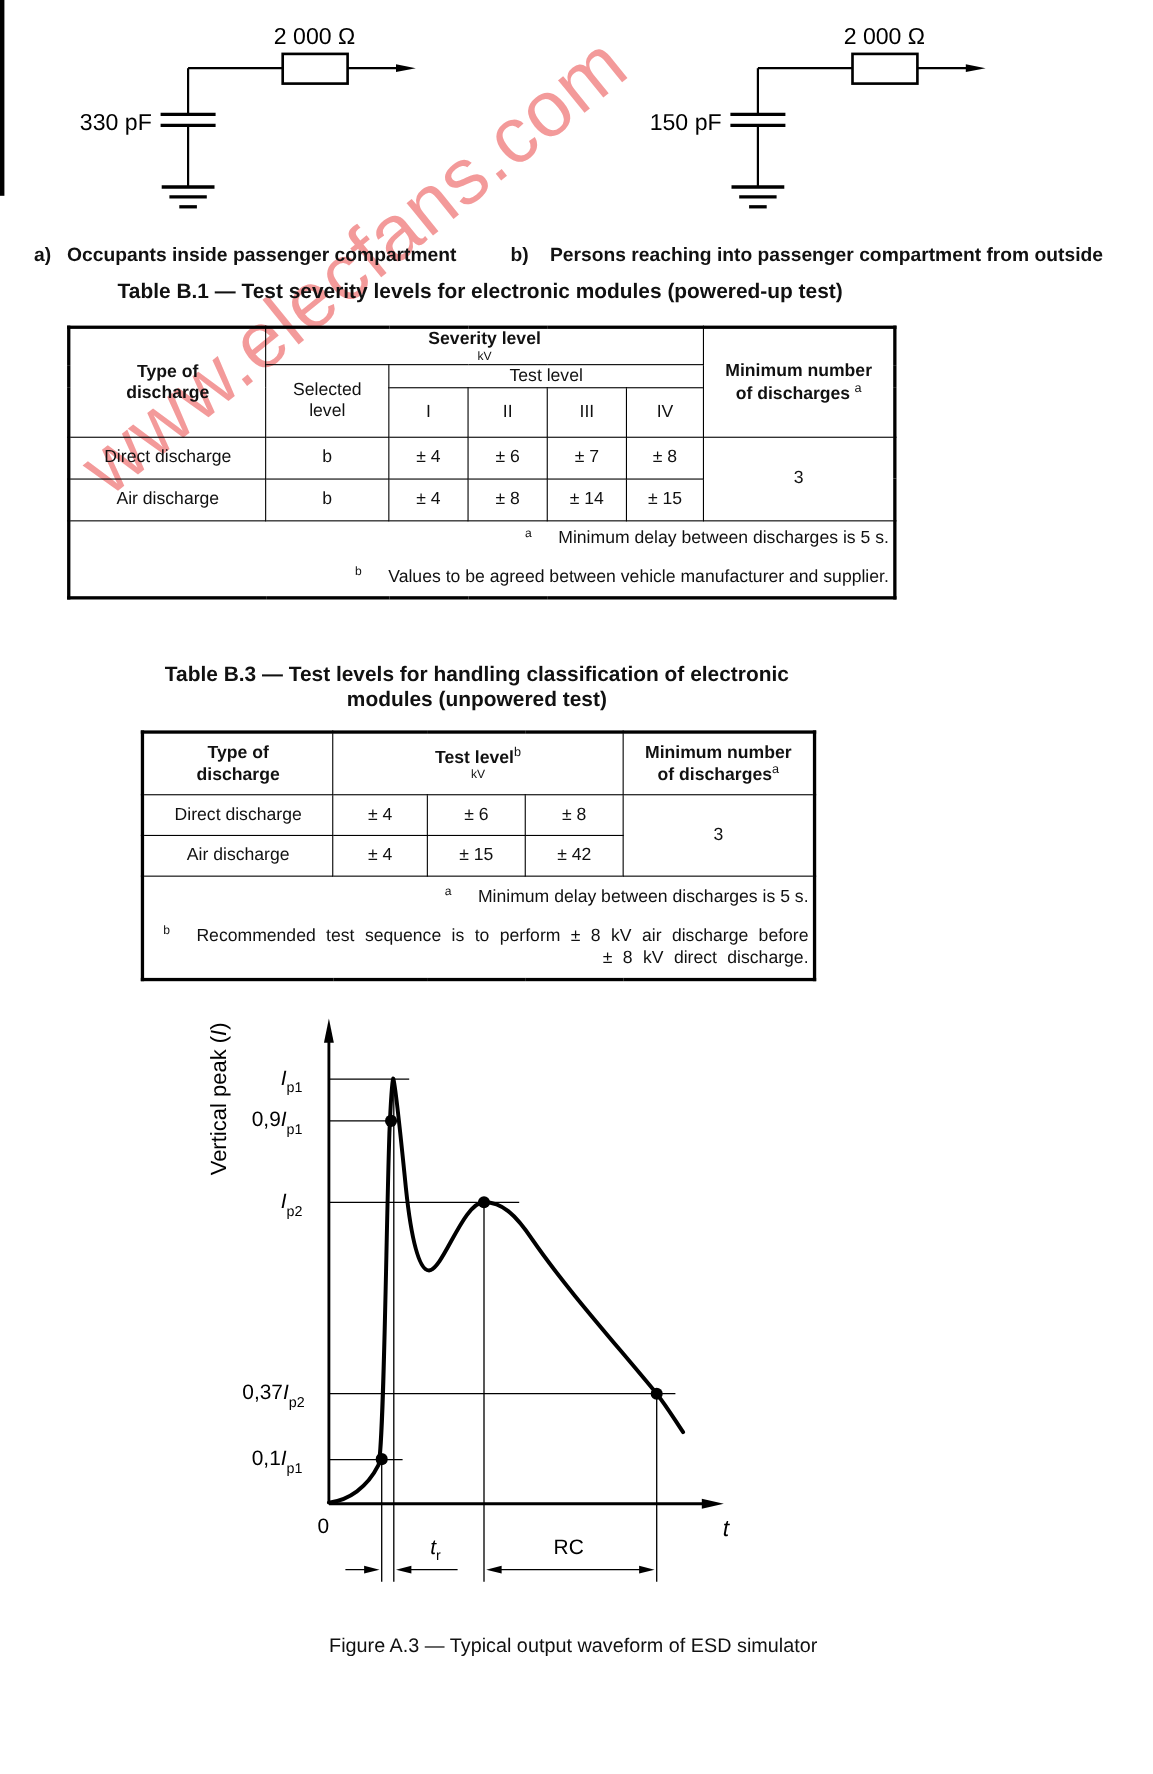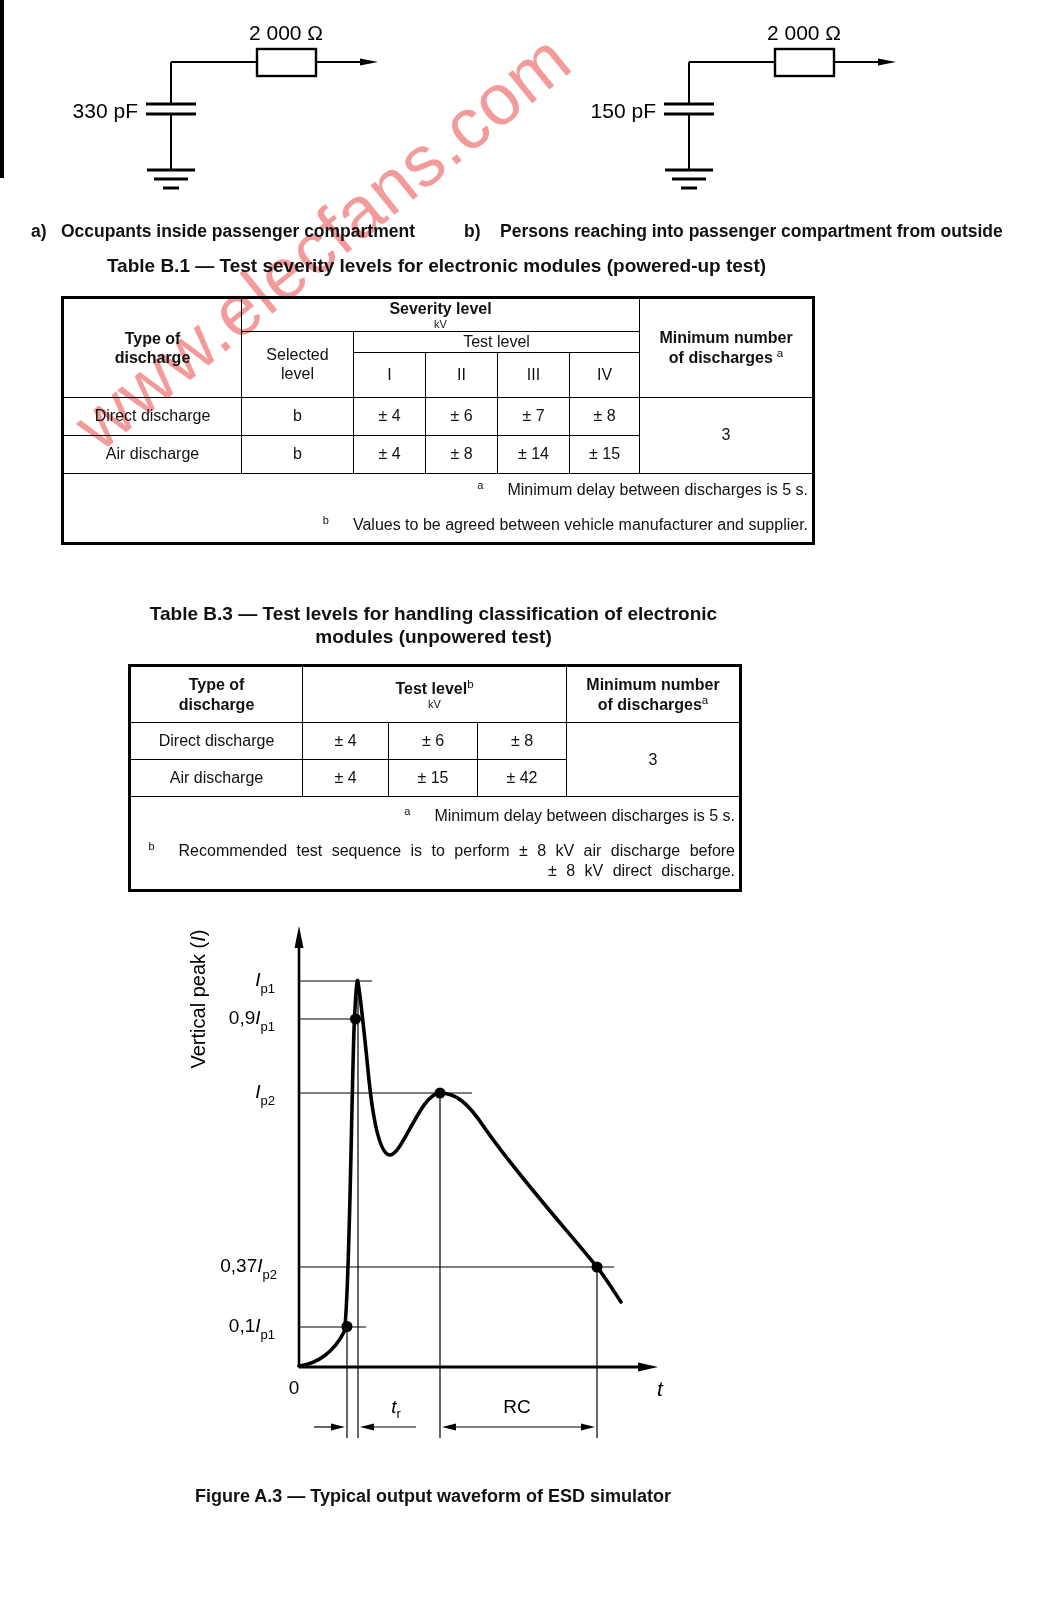--- a/index.html
+++ b/index.html
@@ -45,22 +45,22 @@
   td.plain{font-weight:normal;font-size:15.5px;}
   td.notes-cell{border-top:3px solid #000;text-align:left;vertical-align:top;
     padding:8px 10px 6px 8px;font-size:15px;}
   .note{position:relative;line-height:20px;text-align:right;}
   .note + .note{margin-top:15px;}
   .note sup{font-size:11px;margin-right:24px;vertical-align:top;line-height:1;}
   #tbl-b3 .note.wrap{white-space:pre-line;word-spacing:5px;}
   sup.hsup{font-size:11.5px;font-weight:normal;}
   sup.hsup.gap{margin-left:4px;}
   
-  #fig-caption{left:123px;top:1486px;width:620px;text-align:center;
-    font-weight:bold;font-size:18px;}
+  #fig-caption{left:123px;top:1486px;width:620px;text-align:right;
+    font-weight:normal;font-size:18px;}
   
   svg{position:absolute;overflow:visible;}
   .wire{stroke:#000;stroke-width:2;fill:none;}
   .thick{stroke:#000;stroke-width:3;fill:none;}
   .box{stroke:#000;stroke-width:2.4;fill:none;}
   .fill{fill:#000;stroke:none;}
   .ref{stroke:#000;stroke-width:1.2;fill:none;}
   .curve{stroke:#000;stroke-width:3.6;fill:none;stroke-linecap:round;stroke-linejoin:round;}
   text{font-family:"Liberation Sans", sans-serif;fill:#000;}
   .clabel{font-size:21px;}

